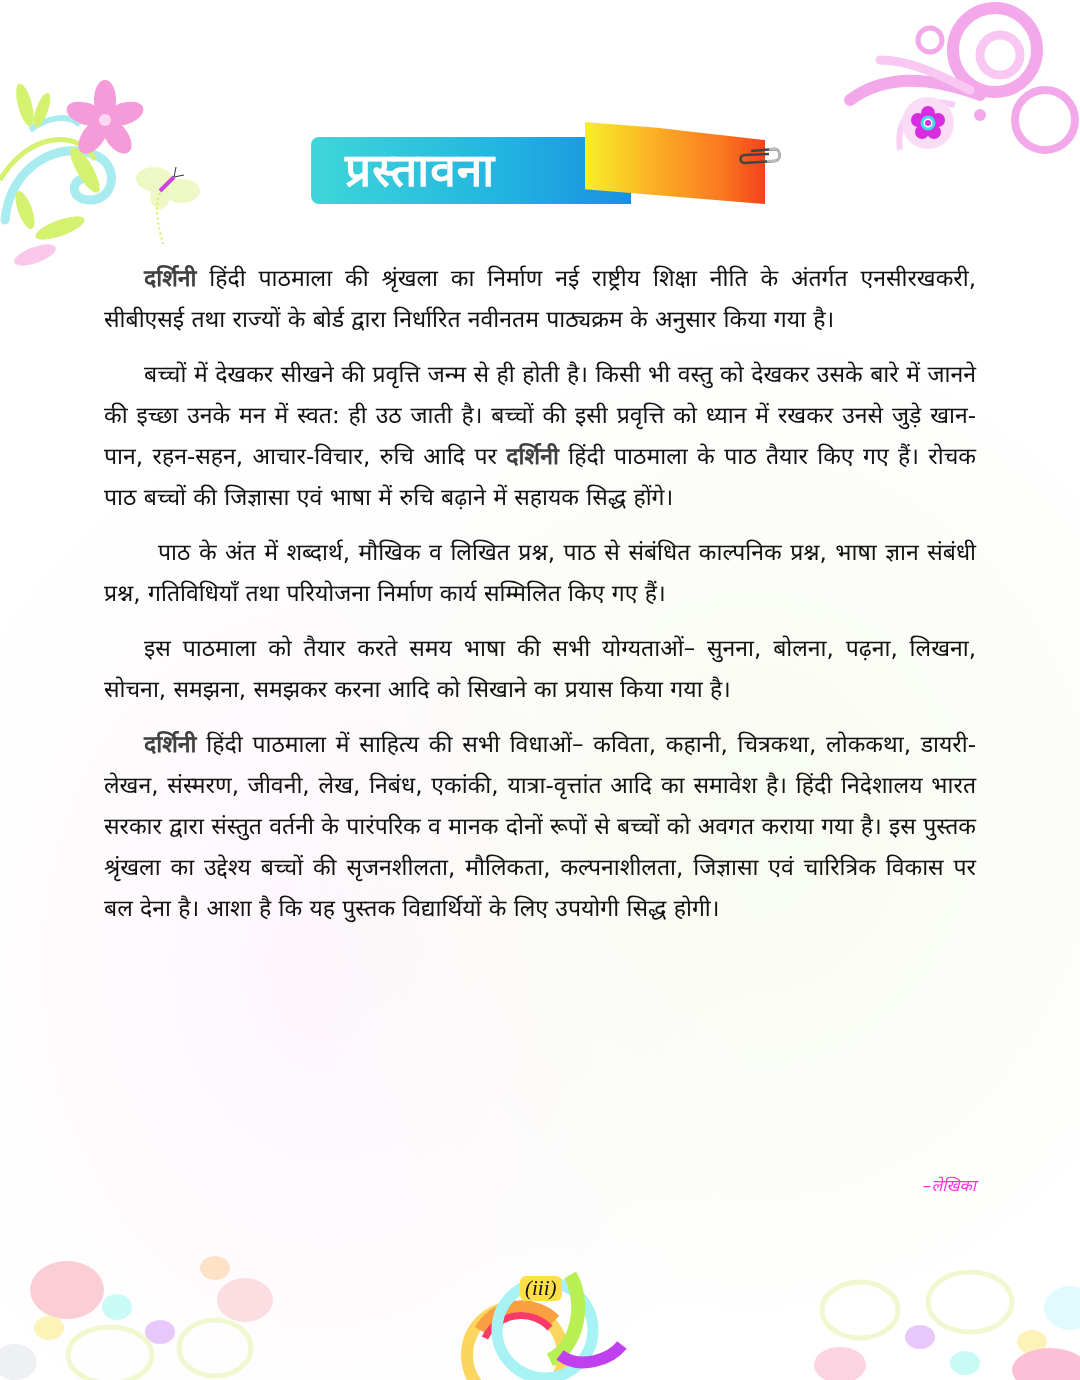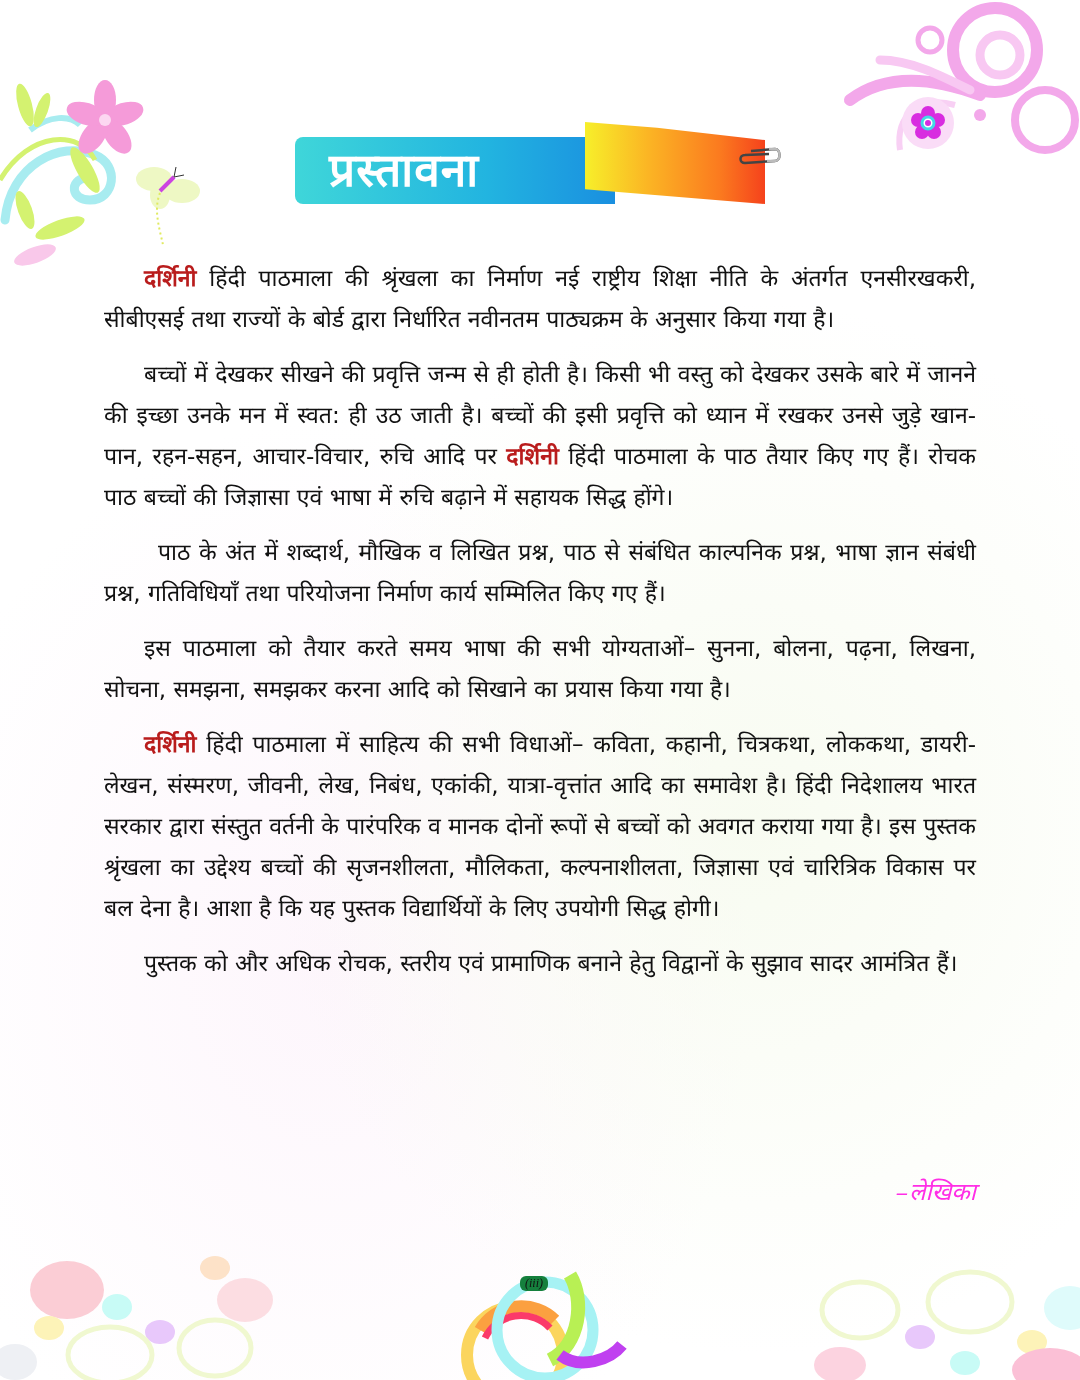--- a/index.html
+++ b/index.html
@@ -14,21 +14,21 @@
       radial-gradient(ellipse at 70% 60%, rgba(245,250,235,0.7), rgba(255,255,255,0) 45%),
       radial-gradient(ellipse at 30% 70%, rgba(252,240,250,0.6), rgba(255,255,255,0) 40%);
     pointer-events:none;
   }
   .deco { position:absolute; pointer-events:none; }
   
   .title-banner {
     position:absolute; left:295px; top:137px; width:470px; height:67px;
   }
   .title-blue {
-    position:absolute; left:0; top:0; width:320px; height:67px;
+    position:absolute; left:16px; top:0; width:320px; height:67px;
     background:linear-gradient(90deg,#3fd6d9 0%, #22b4e0 60%, #1a8fe0 100%);
     border-radius:8px 0 0 8px;
   }
   .title-text {
     position:absolute; left:34px; top:4px;
     font-family:"DejaVu Sans", sans-serif; font-weight:bold;
     font-size:46px; color:#ffffff; line-height:58px; letter-spacing:1px;
   }
   .title-flag {
     position:absolute; left:290px; top:-15px; width:180px; height:82px;
@@ -36,30 +36,30 @@
     clip-path:polygon(0 0, 40% 7%, 100% 22%, 100% 100%, 0 82%);
   }
   .clip-icon { position:absolute; left:438px; top:6px; width:50px; height:28px; }
   
   .content {
     position:absolute; left:104px; top:258px; width:872px;
     font-family:"DejaVu Sans", sans-serif; font-size:23px; color:#111;
     line-height:41px; text-align:justify;
   }
   .content p { margin:0 0 14px 0; text-indent:40px; }
-  .brand { color:#b91c1c; font-weight:bold; }
+  .brand { color:#404040; font-weight:bold; }
   .signature {
     position:absolute; right:104px; top:1174px;
-    color:#ff2ee6; font-size:24px; font-style:italic;
+    color:#ff2ee6; font-size:16px; font-style:italic;
     font-family:Liberation Mono, monospace;
   }
   .page-number {
     position:absolute; left:520px; top:1276px;
-    font-family:"Liberation Serif", serif; font-style:italic; font-size:12px; color:#111;
-    background:#15803d; border-radius:6px; padding:0 5px;
+    font-family:"Liberation Serif", serif; font-style:italic; font-size:21px; color:#111;
+    background:#fde047; border-radius:6px; padding:0 5px;
   }
 </style>
 </head>
 <body>
 
 <div class="bgwash"></div>
 
 <svg class="deco" style="left:0;top:70px" width="240" height="210" viewBox="0 0 240 210">
   <path d="M5 150 C10 95, 60 70, 95 85 C120 95, 115 130, 90 130 C70 130, 70 110, 85 108" fill="none" stroke="#a8ecf0" stroke-width="9" stroke-linecap="round"></path>
   <path d="M30 60 C50 45, 70 45, 80 55" fill="none" stroke="#a8ecf0" stroke-width="6"></path>
@@ -119,21 +119,20 @@
     <path d="M36 6 L42 6 C48 6, 48 18, 42 18 L34 18" fill="none" stroke="#bbb" stroke-width="2.5"></path>
   </svg>
 </div>
 
 <div class="content">
   <p><span class="brand">दर्शिनी</span><span> हिंदी पाठमाला की श्रृंखला का निर्माण नई राष्ट्रीय शिक्षा नीति के अंतर्गत एनसीरखकरी, सीबीएसई तथा राज्यों के बोर्ड द्वारा निर्धारित नवीनतम पाठ्यक्रम के अनुसार किया गया है।</span></p>
   <p><span>बच्चों में देखकर सीखने की प्रवृत्ति जन्म से ही होती है। किसी भी वस्तु को देखकर उसके बारे में जानने की इच्छा उनके मन में स्वत: ही उठ जाती है। बच्चों की इसी प्रवृत्ति को ध्यान में रखकर उनसे जुड़े खान-पान, रहन-सहन, आचार-विचार, रुचि आदि पर </span><span class="brand">दर्शिनी</span><span> हिंदी पाठमाला के पाठ तैयार किए गए हैं। रोचक पाठ बच्चों की जिज्ञासा एवं भाषा में रुचि बढ़ाने में सहायक सिद्ध होंगे।</span></p>
   <p style="text-indent:54px"><span>पाठ के अंत में शब्दार्थ, मौखिक व लिखित प्रश्न, पाठ से संबंधित काल्पनिक प्रश्न, भाषा ज्ञान संबंधी प्रश्न, गतिविधियाँ तथा परियोजना निर्माण कार्य सम्मिलित किए गए हैं।</span></p>
   <p><span>इस पाठमाला को तैयार करते समय भाषा की सभी योग्यताओं– सुनना, बोलना, पढ़ना, लिखना, सोचना, समझना, समझकर करना आदि को सिखाने का प्रयास किया गया है।</span></p>
   <p><span class="brand">दर्शिनी</span><span> हिंदी पाठमाला में साहित्य की सभी विधाओं– कविता, कहानी, चित्रकथा, लोककथा, डायरी-लेखन, संस्मरण, जीवनी, लेख, निबंध, एकांकी, यात्रा-वृत्तांत आदि का समावेश है। हिंदी निदेशालय भारत सरकार द्वारा संस्तुत वर्तनी के पारंपरिक व मानक दोनों रूपों से बच्चों को अवगत कराया गया है। इस पुस्तक श्रृंखला का उद्देश्य बच्चों की सृजनशीलता, मौलिकता, कल्पनाशीलता, जिज्ञासा एवं चारित्रिक विकास पर बल देना है। आशा है कि यह पुस्तक विद्यार्थियों के लिए उपयोगी सिद्ध होगी।</span></p>
-  <p><span>पुस्तक को और अधिक रोचक, स्तरीय एवं प्रामाणिक बनाने हेतु विद्वानों के सुझाव सादर आमंत्रित हैं।</span></p>
 </div>
 
 <div class="signature">–लेखिका</div>
 
 <svg class="deco" style="left:0;top:1200px" width="1080" height="180" viewBox="0 0 1080 180">
   <ellipse cx="67" cy="90" rx="37" ry="29" fill="#fbc8d0" opacity="0.9"></ellipse>
   <ellipse cx="117" cy="107" rx="15" ry="13" fill="#c8fbf6"></ellipse>
   <ellipse cx="49" cy="128" rx="15" ry="12" fill="#fdf3b8"></ellipse>
   <ellipse cx="160" cy="132" rx="15" ry="12" fill="#e8c8fb"></ellipse>
   <ellipse cx="215" cy="68" rx="15" ry="12" fill="#fde2c8"></ellipse>

